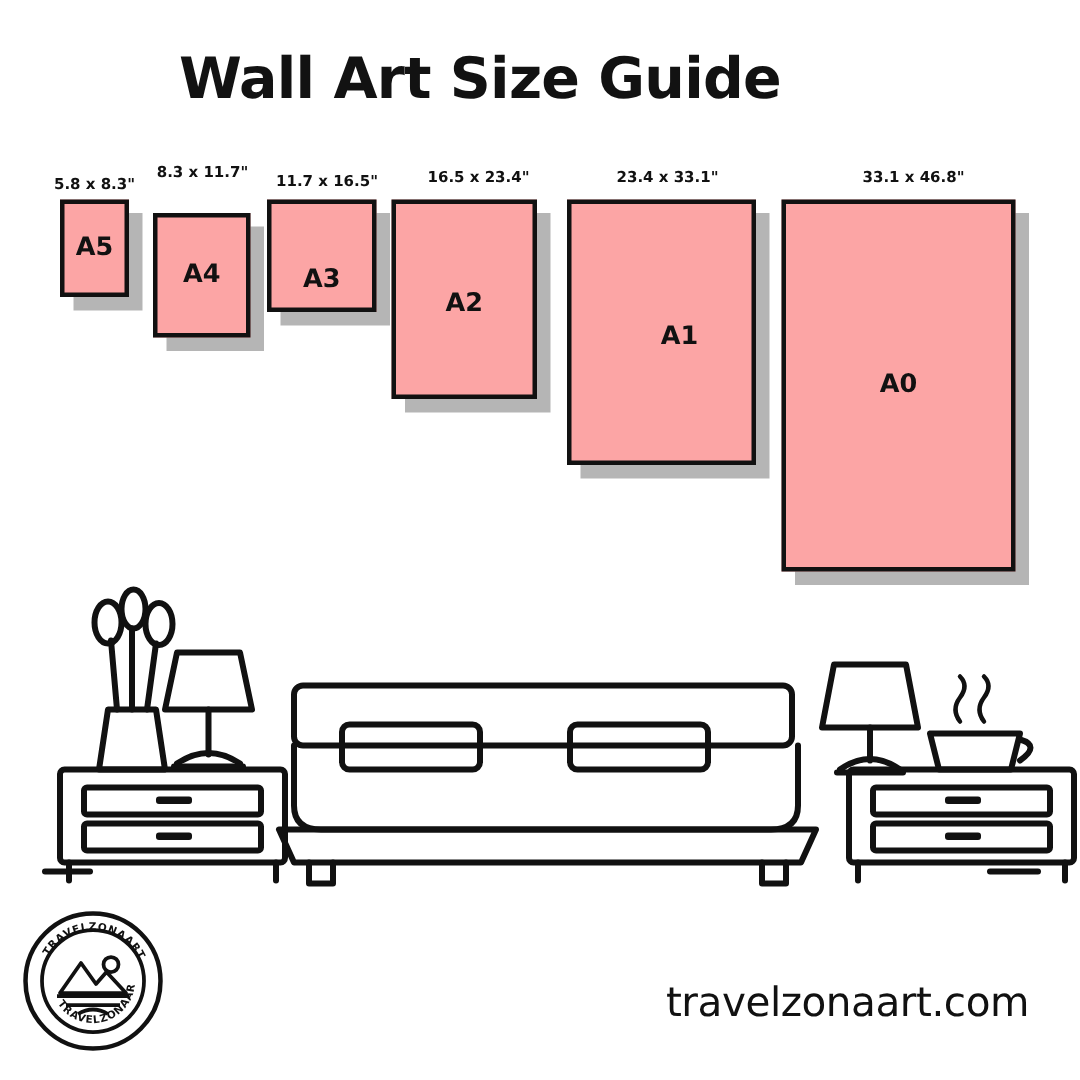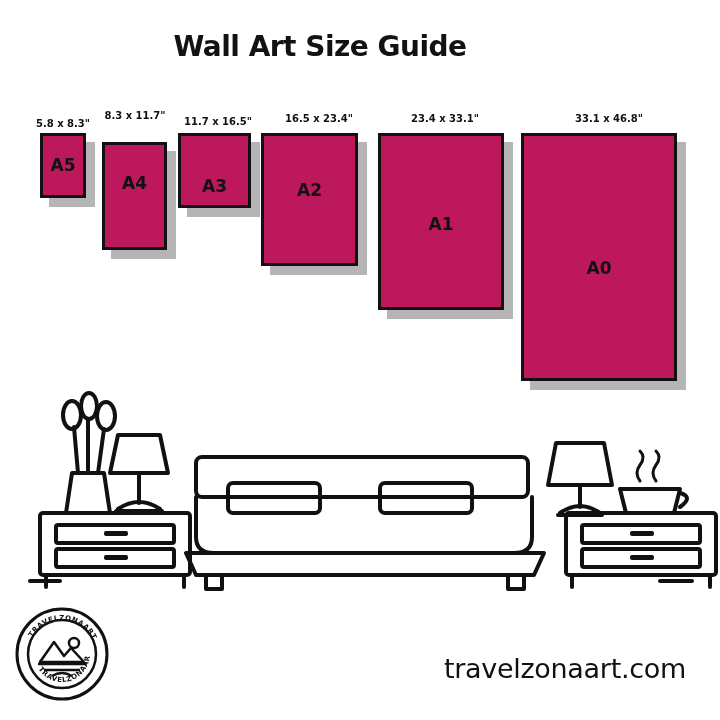--- a/index.html
+++ b/index.html
@@ -16,21 +16,21 @@
     color: #111111;
   }
 
   
   #title {
     position: absolute;
     top: 30px;
     left: 0;
     width: 640px;
     text-align: center;
-    font-size: 28px;
+    font-size: 38px;
     font-weight: bold;
     letter-spacing: -0.5px;
     color: #121212;
   }
 
   
   #frames {
     position: absolute;
     left: 0;
     top: 0;
@@ -43,21 +43,21 @@
   .frame-dim {
     position: absolute;
     white-space: nowrap;
     font-size: 10px;
     font-weight: bold;
     color: #111111;
     text-align: center;
   }
   .frame-box {
     position: absolute;
-    background: #be185d;
+    background: #fca5a5;
     border: 3px solid #111111;
     box-sizing: border-box;
     box-shadow: 9px 9px 0 0 rgba(120,120,120,0.55);
   }
   .frame-label {
     position: absolute;
     left: 0;
     width: 100%;
     text-align: center;
     font-size: 17px;
@@ -107,50 +107,50 @@
 
   <div class="frame-group">
     <div class="frame-dim" style="left:32px; top:118px; width:62px;">5.8 x 8.3"</div>
     <div class="frame-box" style="left:40px; top:133px; width:46px; height:65px;">
       <div class="frame-label" style="top:19px;">A5</div>
     </div>
   </div>
 
   <div class="frame-group">
     <div class="frame-dim" style="left:96px; top:110px; width:78px;">8.3 x 11.7"</div>
-    <div class="frame-box" style="left:102px; top:142px; width:65px; height:108px;">
+    <div class="frame-box" style="left:102px; top:142px; width:65px; height:83px;">
       <div class="frame-label" style="top:28px;">A4</div>
     </div>
   </div>
 
   <div class="frame-group">
     <div class="frame-dim" style="left:170px; top:116px; width:96px;">11.7 x 16.5"</div>
     <div class="frame-box" style="left:178px; top:133px; width:73px; height:75px;">
       <div class="frame-label" style="top:40px;">A3</div>
     </div>
   </div>
 
   <div class="frame-group">
     <div class="frame-dim" style="left:266px; top:113px; width:106px;">16.5 x 23.4"</div>
     <div class="frame-box" style="left:261px; top:133px; width:97px; height:133px;">
-      <div class="frame-label" style="top:44px;">A2</div>
+      <div class="frame-label" style="top:56px;">A2</div>
     </div>
   </div>
 
   <div class="frame-group">
     <div class="frame-dim" style="left:386px; top:113px; width:118px;">23.4 x 33.1"</div>
     <div class="frame-box" style="left:378px; top:133px; width:126px; height:177px;">
-      <div class="frame-label" style="top:78px;">A1</div>
+      <div class="frame-label" style="top:78px;margin-left:12px;">A1</div>
     </div>
   </div>
 
   <div class="frame-group">
     <div class="frame-dim" style="left:541px; top:113px; width:136px;">33.1 x 46.8"</div>
     <div class="frame-box" style="left:521px; top:133px; width:156px; height:248px;">
-      <div class="frame-label" style="top:110px;margin-top:12px;">A0</div>
+      <div class="frame-label" style="top:110px;">A0</div>
     </div>
   </div>
 
 </div>
 
 <div id="scene">
   <svg width="720" height="225" viewBox="0 0 720 225" xmlns="http://www.w3.org/2000/svg">
     <g fill="none" stroke="#111111" stroke-width="4" stroke-linecap="round" stroke-linejoin="round">
 
       <line x1="30" y1="196" x2="60" y2="196"></line>

